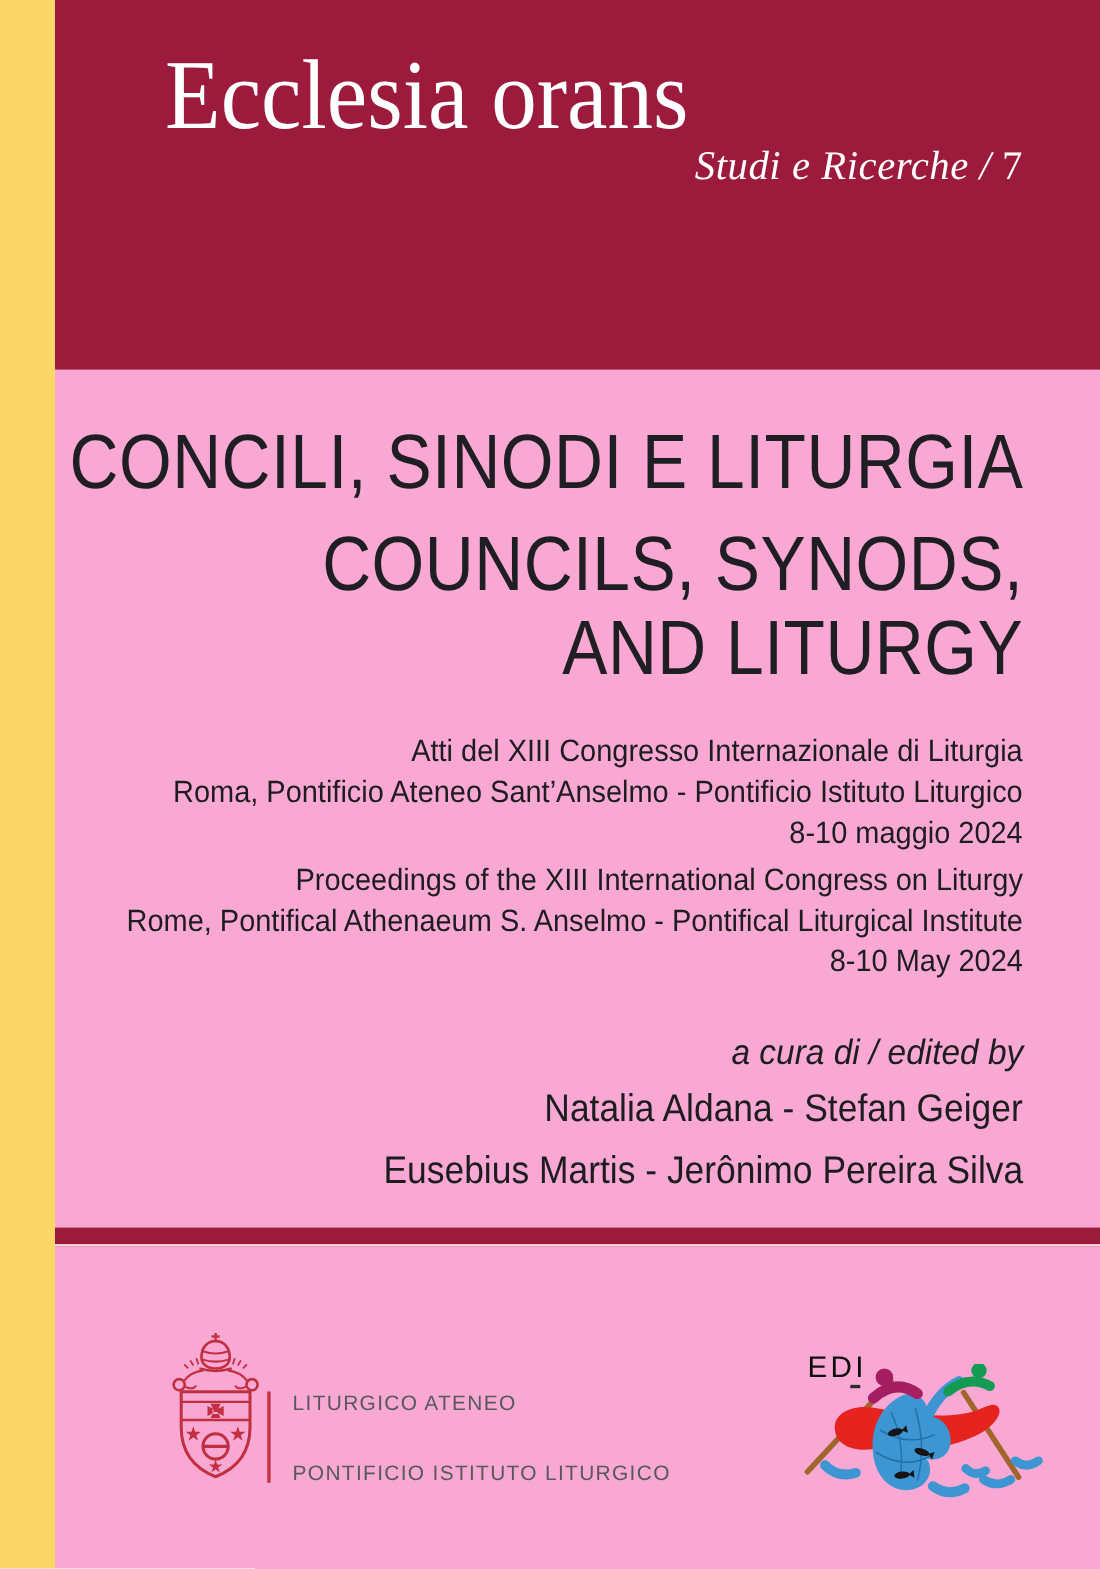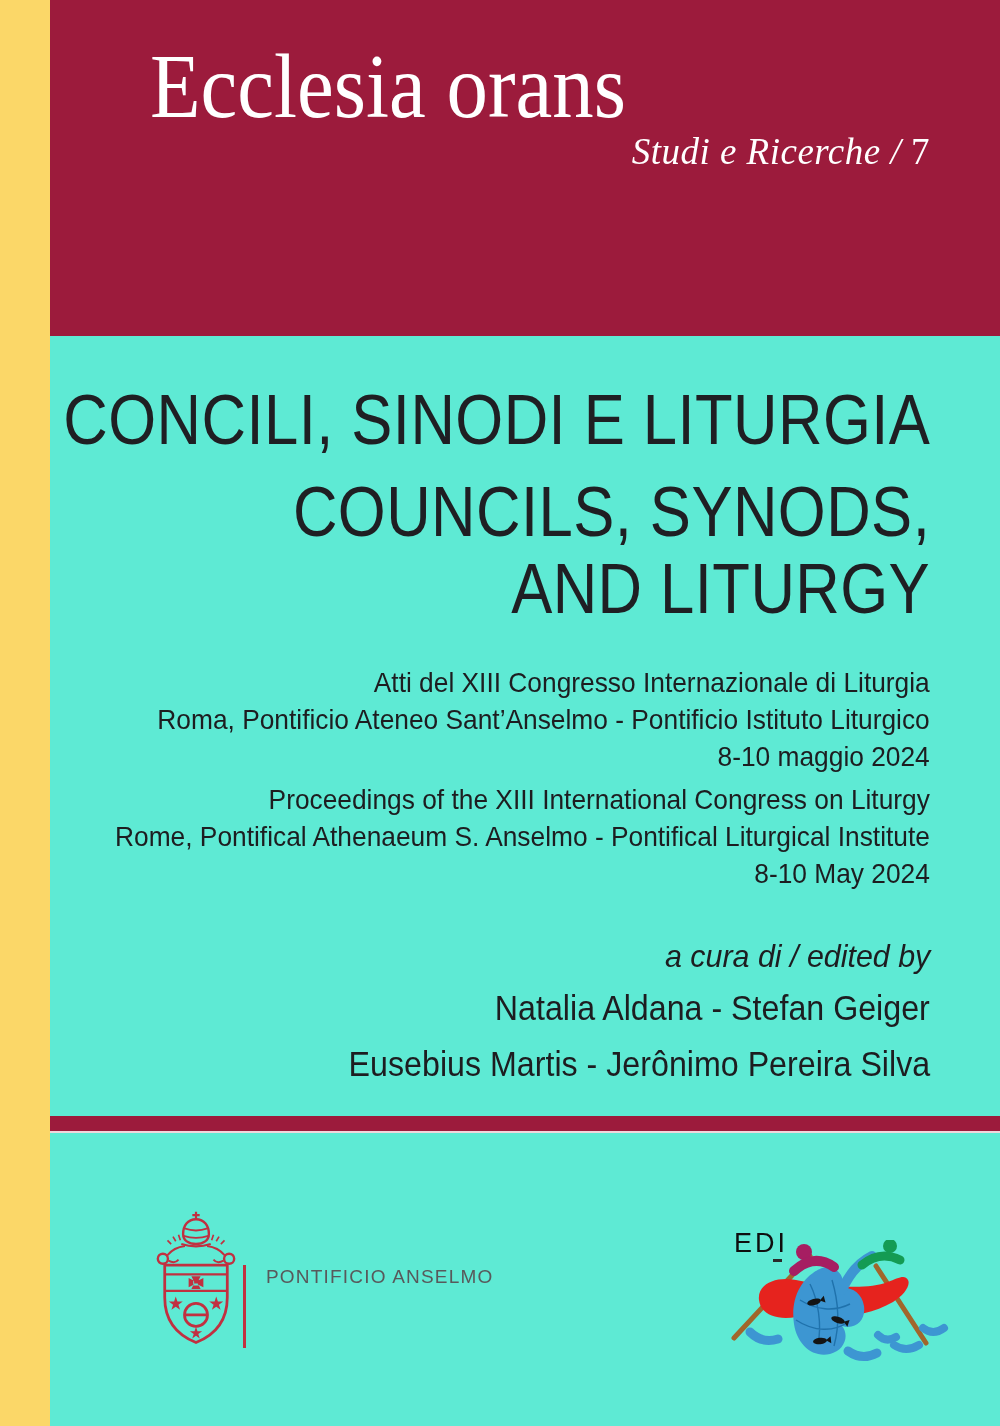--- a/index.html
+++ b/index.html
@@ -1,16 +1,16 @@
 <!DOCTYPE html>
 <html style="--maroon: #9C1B3C; --yellow: #FBD768; --crest_red: #C13040; --gray_text: #58595B; --title_text: #1F1F23; --edi_red: #E6231E; --edi_blue: #3D96D2; --edi_magenta: #A61E62; --edi_green: #149B53; --edi_brown: #A1662B;"><head>
 <meta charset="utf-8">
 <style>
   html,body{margin:0;padding:0;background:#ffffff;}
-  .cover{position:relative;width:1000px;height:1426px;background:#5eead4;overflow:hidden;
+  .cover{position:relative;width:1000px;height:1426px;background:#f9a8d4;overflow:hidden;
          font-family:"Liberation Sans",sans-serif;}
   
   .stripe{position:absolute;left:0;top:0;width:50px;height:1426px;background:var(--yellow);}
   .band{position:absolute;left:50px;top:0;width:950px;height:336px;background:var(--maroon);}
   .series-title{position:absolute;left:100px;top:40px;color:#fff;
                 font-family:"Liberation Serif",serif;font-size:90px;line-height:1.05;
                 transform:scaleX(0.92);transform-origin:0 50%;letter-spacing:0;}
   .series-sub{position:absolute;right:70px;top:130px;color:#fff;
               font-family:"Liberation Serif",serif;font-size:37px;letter-spacing:.5px;}
   .series-sub .ital{font-style:italic;}
@@ -98,21 +98,22 @@
     <path class="sk-red" stroke-width="2.4" d="M16,70 H84 M16,88 H84"></path>
     <path class="fl-red" d="M45,72 L55,72 L52,78 L48,78 Z M45,86 L55,86 L52,80 L48,80 Z M42,74 L42,84 L48,81 L48,77 Z M58,74 L58,84 L52,81 L52,77 Z M47,76 h6 v6 h-6 Z"></path>
     <polygon class="fl-red" transform="translate(28,102)" points="0,-8 1.8,-2.5 7.6,-2.5 2.9,1 4.7,6.5 0,3.1 -4.7,6.5 -2.9,1 -7.6,-2.5 -1.8,-2.5"></polygon>
     <polygon class="fl-red" transform="translate(72,102)" points="0,-8 1.8,-2.5 7.6,-2.5 2.9,1 4.7,6.5 0,3.1 -4.7,6.5 -2.9,1 -7.6,-2.5 -1.8,-2.5"></polygon>
     <circle class="sk-red" stroke-width="3" cx="50" cy="114" r="12.5"></circle>
     <path class="sk-red" stroke-width="3" d="M38.5,114 H61.5"></path>
     <polygon class="fl-red" transform="translate(50,134)" points="0,-7 1.6,-2.2 6.7,-2.2 2.5,0.9 4.1,5.7 0,2.7 -4.1,5.7 -2.5,0.9 -6.7,-2.2 -1.6,-2.2"></polygon>
   </svg>
 
   <div class="divider"></div>
-  <div class="pub-line p1">PONTIFICIO ANSELMO</div>
+  <div class="pub-line p1">LITURGICO ATENEO</div>
+  <div class="pub-line p3">PONTIFICIO ISTITUTO LITURGICO</div>
 
   <div class="edi-text">EDI</div>
   <div class="edi-dash"></div>
   <svg class="edi-mark" viewBox="0 0 245 150" xmlns="http://www.w3.org/2000/svg">
     <path class="s-oar" stroke-width="5" d="M8,98 L84,16"></path>
     <path class="s-oar" stroke-width="5" d="M150,26 L200,103"></path>
     <path class="f-boat" d="M33,60 C31,44 50,36 70,40 C105,47 140,50 162,42 C172,38 179,34 182,40 C185,46 177,56 167,62 C141,77 106,80 81,74 C59,82 35,78 33,60 Z"></path>
     <path class="f-blue" d="M96,28 C76,36 64,58 68,84 C71,104 86,118 104,114 C118,111 124,96 116,86 C130,90 140,80 138,66 C136,52 124,46 114,48 C122,38 110,24 96,28 Z"></path>
     <path class="s-blue" stroke-width="10" d="M116,50 C124,32 134,22 146,16"></path>
     <path class="s-net" stroke-width="1.4" d="M74,60 C90,70 108,72 124,64 M70,80 C88,92 108,92 122,82 M84,44 C92,60 96,84 92,104 M106,40 C112,60 114,84 108,106"></path>

